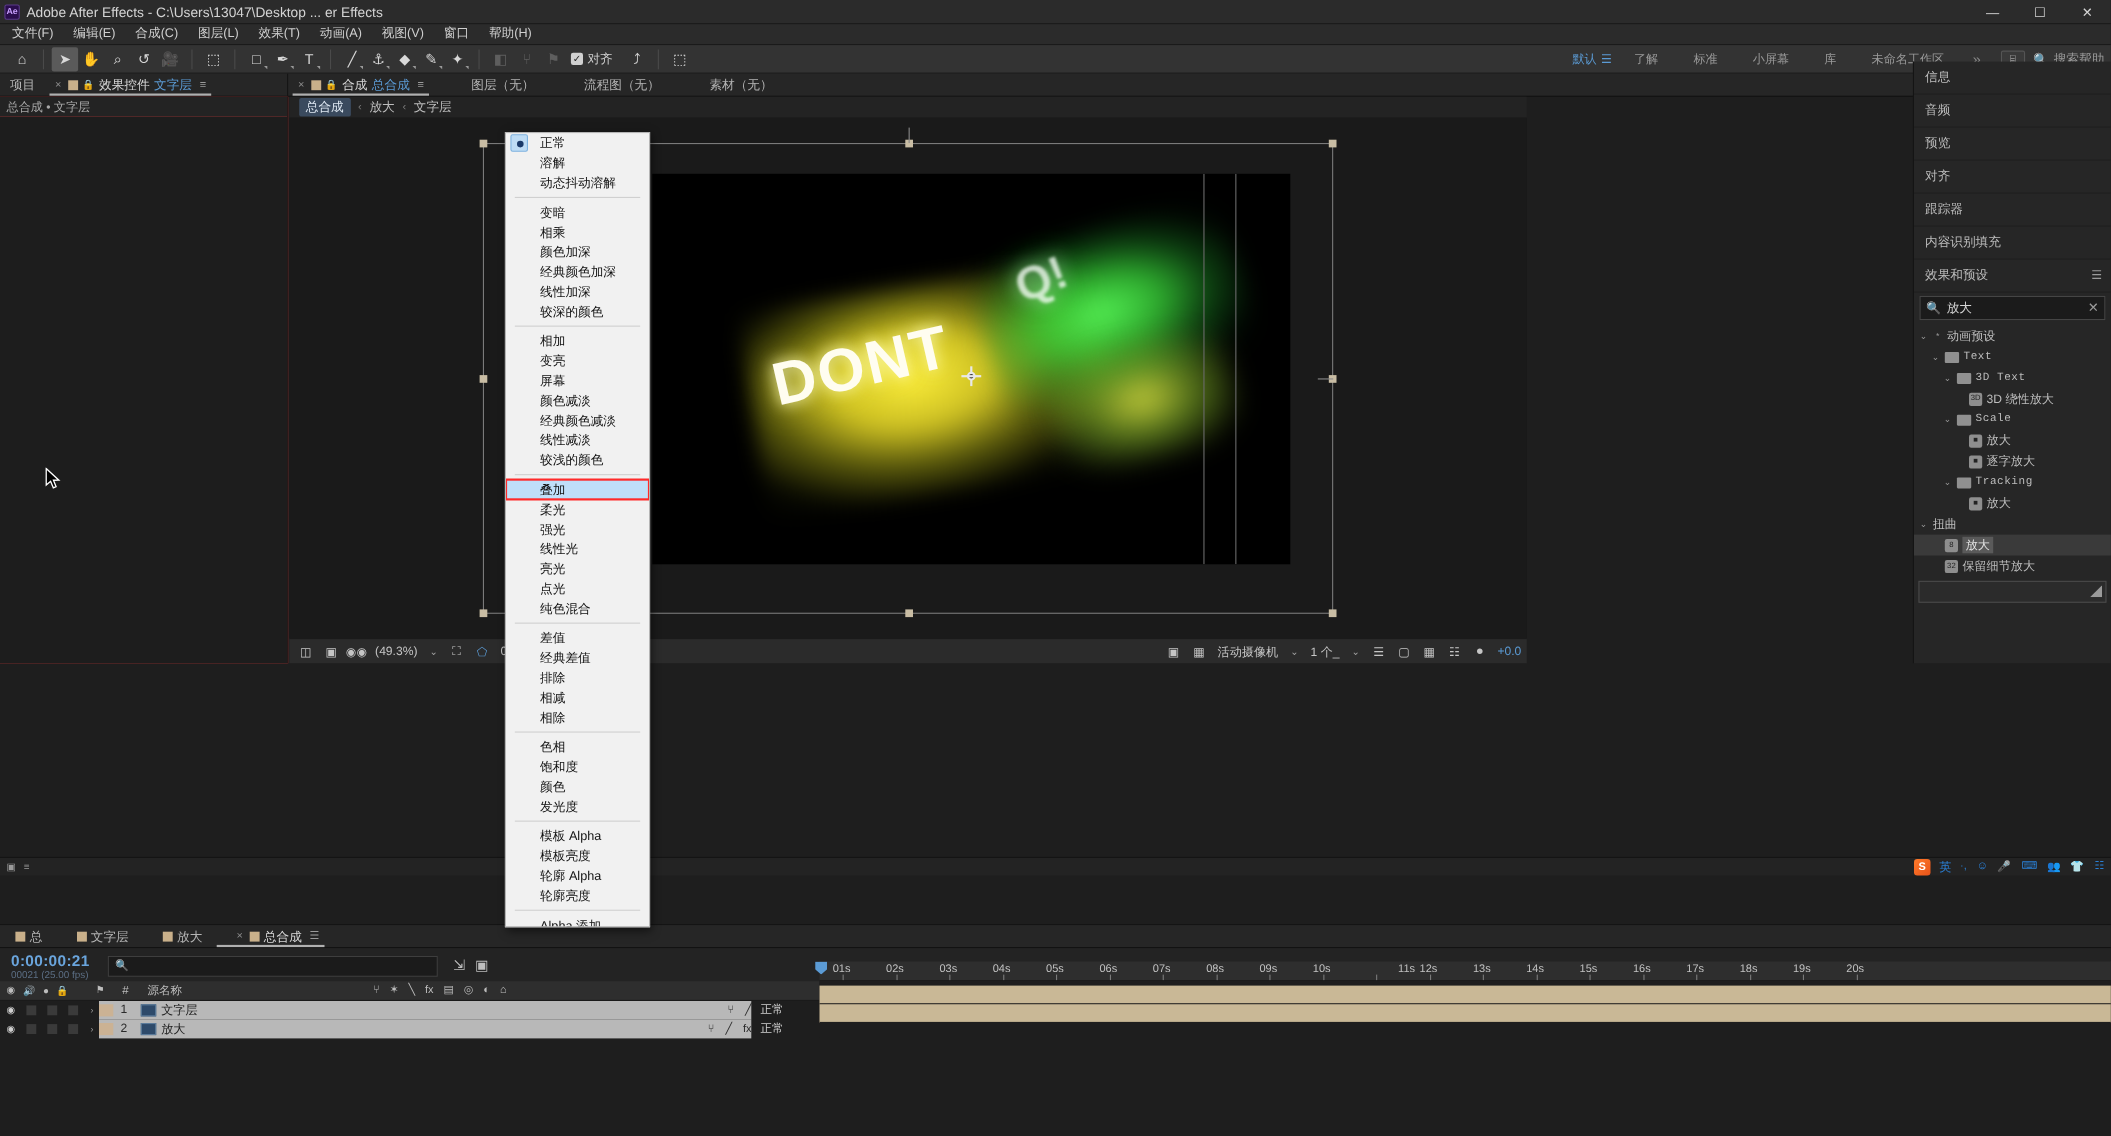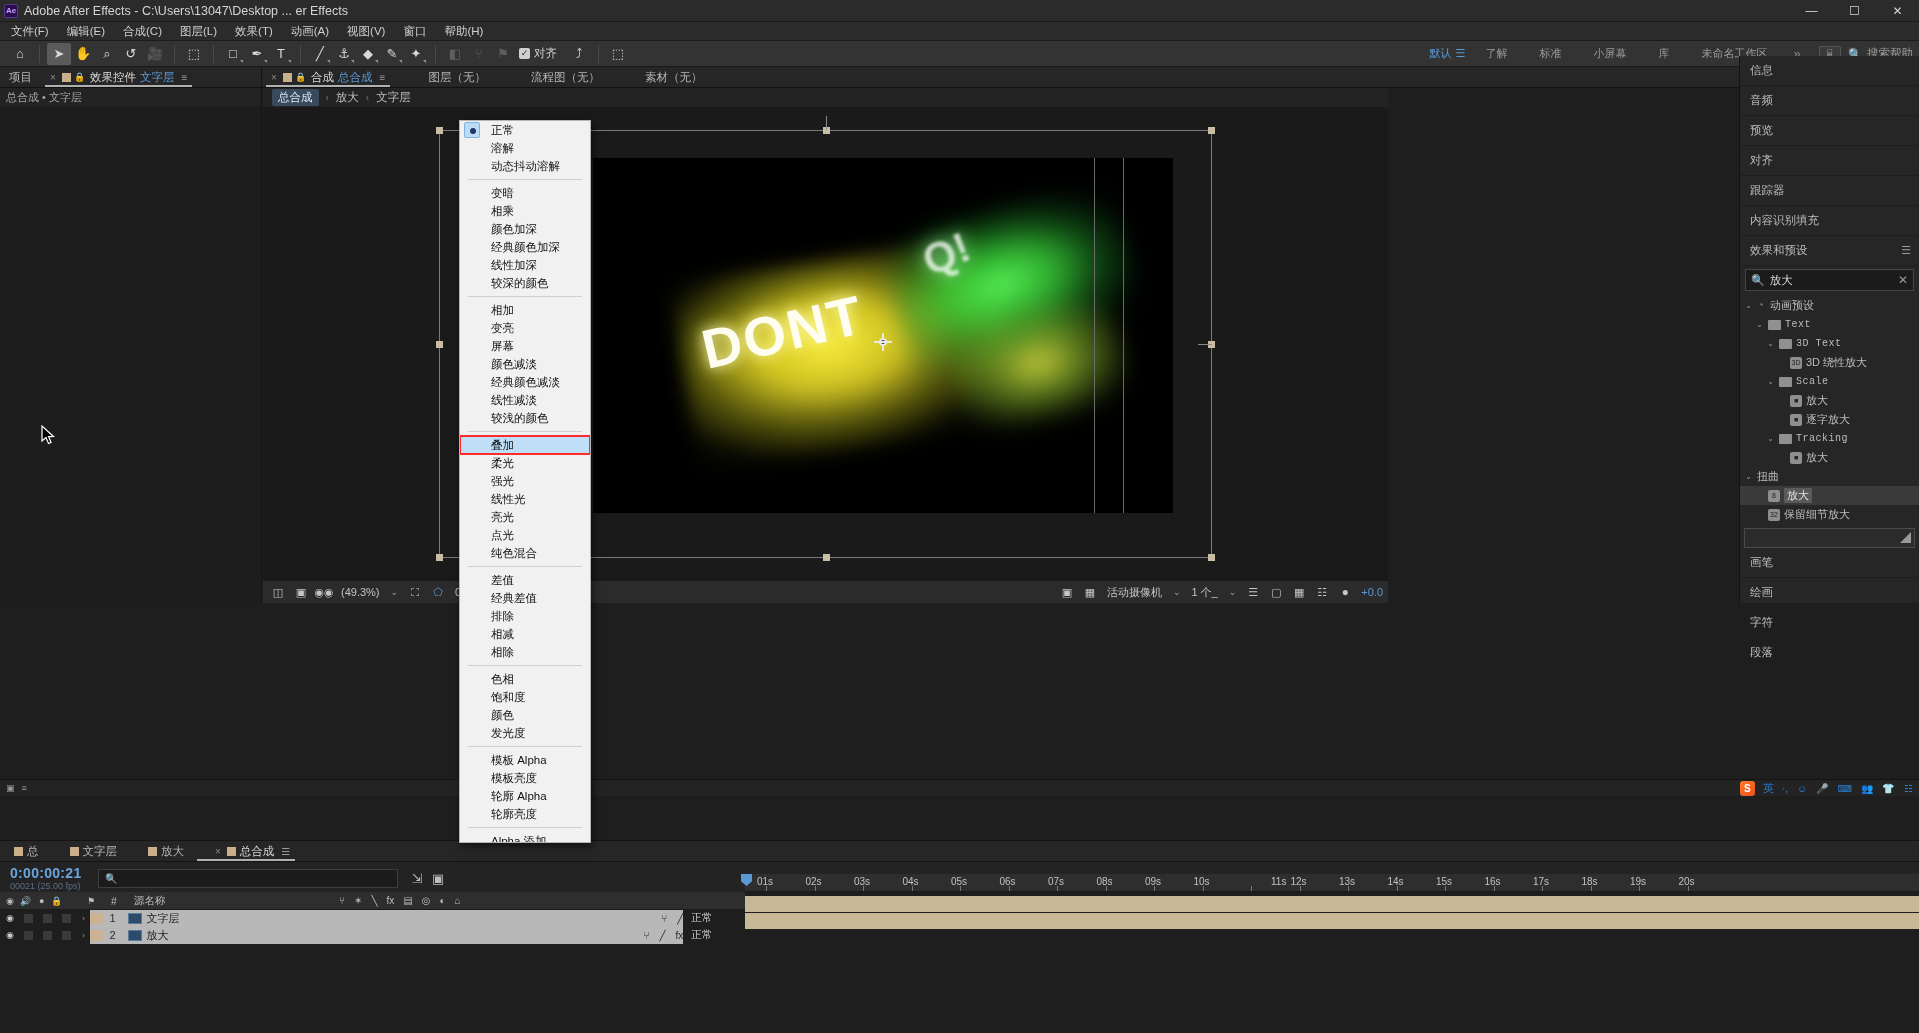--- a/index.html
+++ b/index.html
@@ -611,34 +611,20 @@
           <span class="tlabel hl">放大</span>
         </div>
         <div class="tnode" style="padding-left: 15px;">
           <span class="tw"></span>
           <span class="tpreset">32</span>
           <span class="tlabel">保留细节放大</span>
         </div>
       </div>
     <div class="rp-box">
         <span class="grip"></span>
-      </div>
-    <div id="rpbottom">
-        <div class="rp-row">
-          <span>画笔</span>
-        </div>
-        <div class="rp-row">
-          <span>绘画</span>
-        </div>
-        <div class="rp-row">
-          <span>字符</span>
-        </div>
-        <div class="rp-row">
-          <span>段落</span>
-        </div>
       </div>
   </div>
 
   <div class="timeline">
     <div class="tabstrip" id="tltabs">
         <div class="ptab" style="padding-left: 14px;">
           <span class="swatch"></span>
           <span>总</span>
         </div>
         <div class="ptab" style="padding-left: 22px;">

